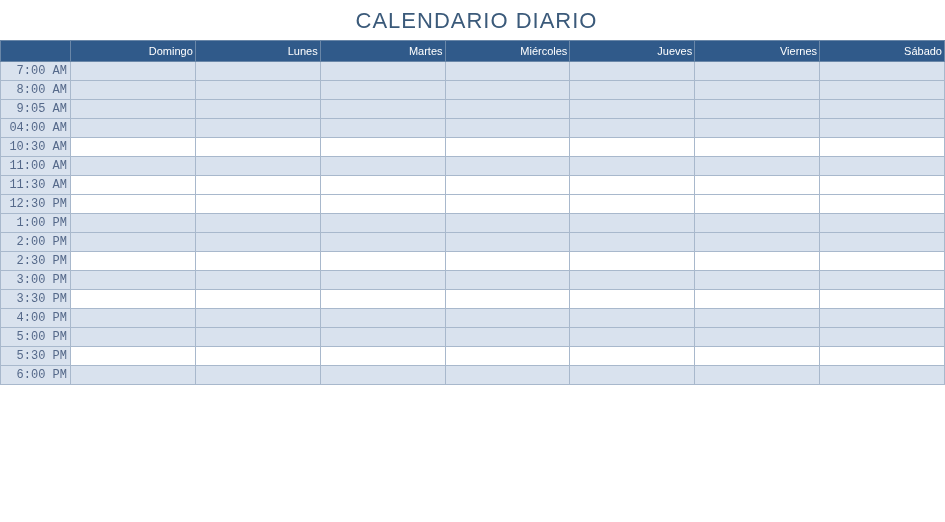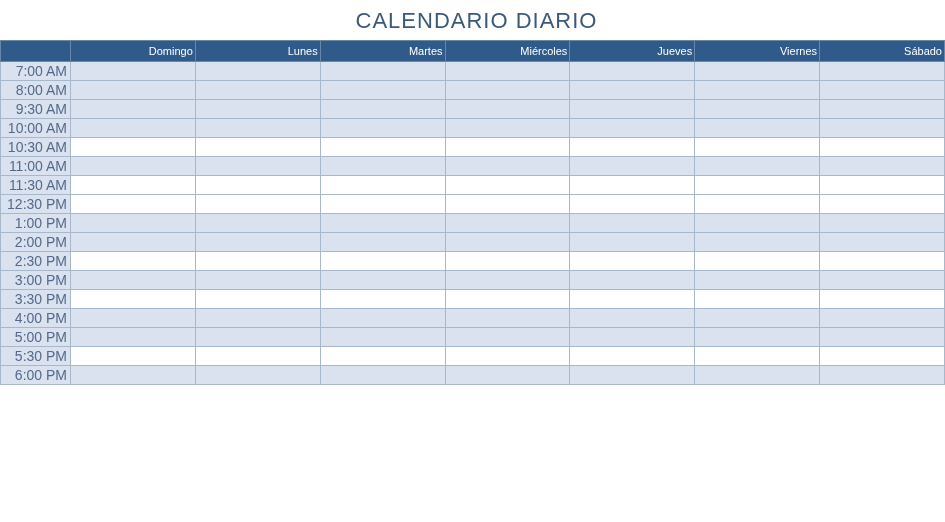--- a/index.html
+++ b/index.html
@@ -38,22 +38,23 @@
   td {
     border: 1px solid #a8b8cc;
     height: 18px;
     padding: 0 3px;
     font-size: 10px;
   }
   td.time {
     text-align: right;
     color: #55698a;
     background: #d9e2ee;
-    font-size: 14px;
+    font-size: 12px;
     vertical-align: middle;
+    font-family: Liberation Mono, monospace;
   }
   tr.alt td.cell {
     background: #d9e2ee;
   }
   tr td.cell {
     background: #fff;
   }
 </style>
 </head>
 <body>
@@ -88,31 +89,31 @@
         <td class="time">8:00 AM</td>
         <td class="cell"></td>
         <td class="cell"></td>
         <td class="cell"></td>
         <td class="cell"></td>
         <td class="cell"></td>
         <td class="cell"></td>
         <td class="cell"></td>
       </tr>
       <tr class="alt">
-        <td class="time">9:30 AM</td>
-        <td class="cell"></td>
-        <td class="cell"></td>
-        <td class="cell"></td>
-        <td class="cell"></td>
-        <td class="cell"></td>
-        <td class="cell"></td>
-        <td class="cell"></td>
-      </tr>
-      <tr class="alt">
-        <td class="time">10:00 AM</td>
+        <td class="time">9:05 AM</td>
+        <td class="cell"></td>
+        <td class="cell"></td>
+        <td class="cell"></td>
+        <td class="cell"></td>
+        <td class="cell"></td>
+        <td class="cell"></td>
+        <td class="cell"></td>
+      </tr>
+      <tr class="alt">
+        <td class="time">04:00 AM</td>
         <td class="cell"></td>
         <td class="cell"></td>
         <td class="cell"></td>
         <td class="cell"></td>
         <td class="cell"></td>
         <td class="cell"></td>
         <td class="cell"></td>
       </tr>
       <tr>
         <td class="time">10:30 AM</td>

